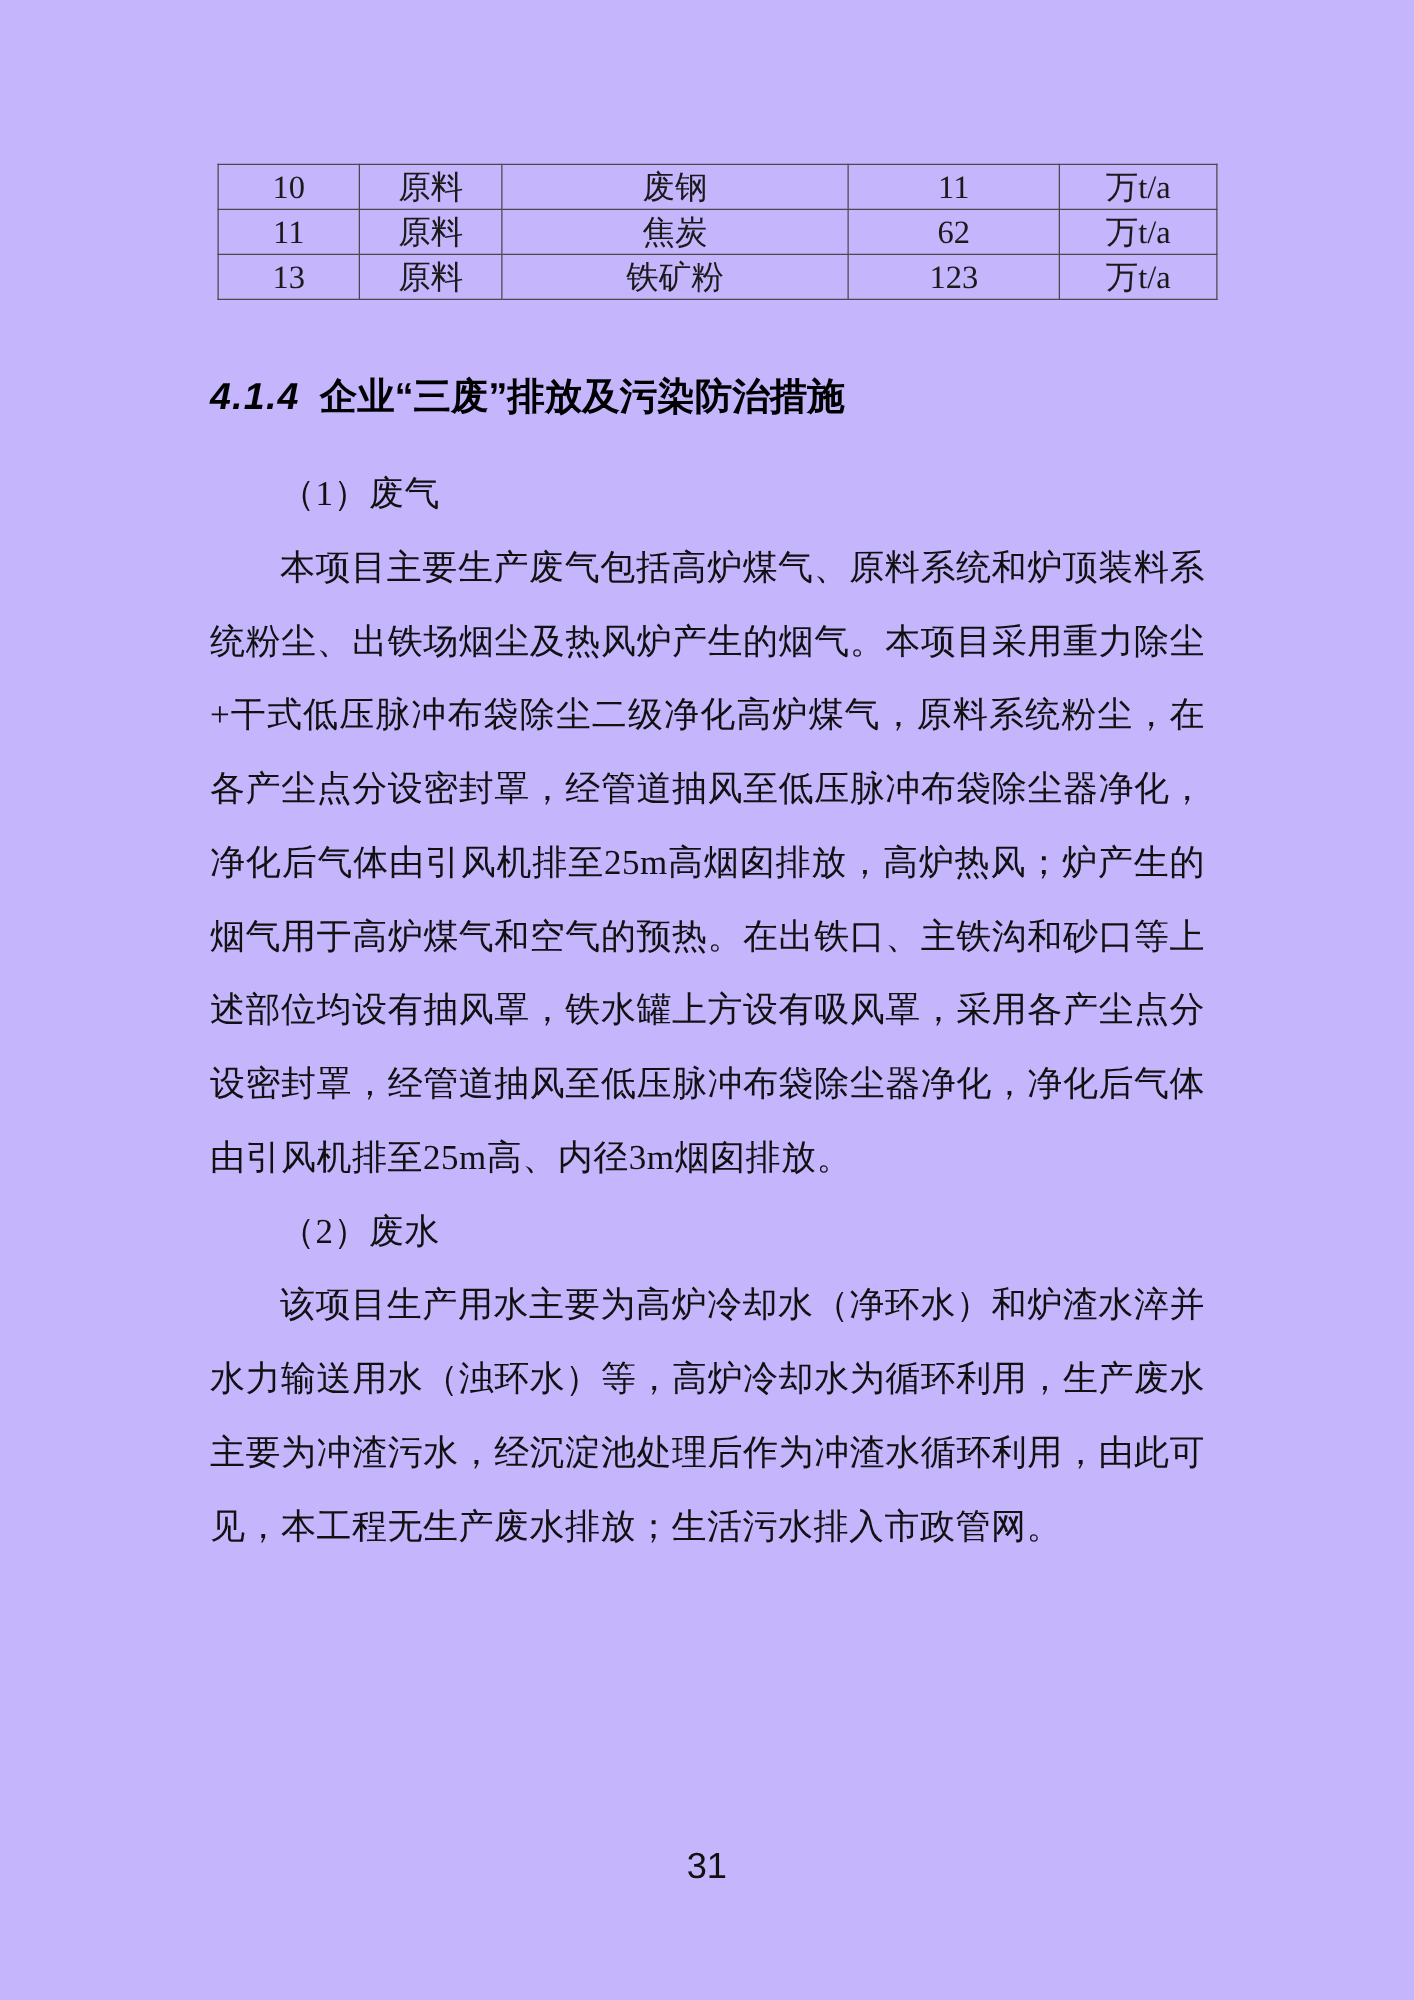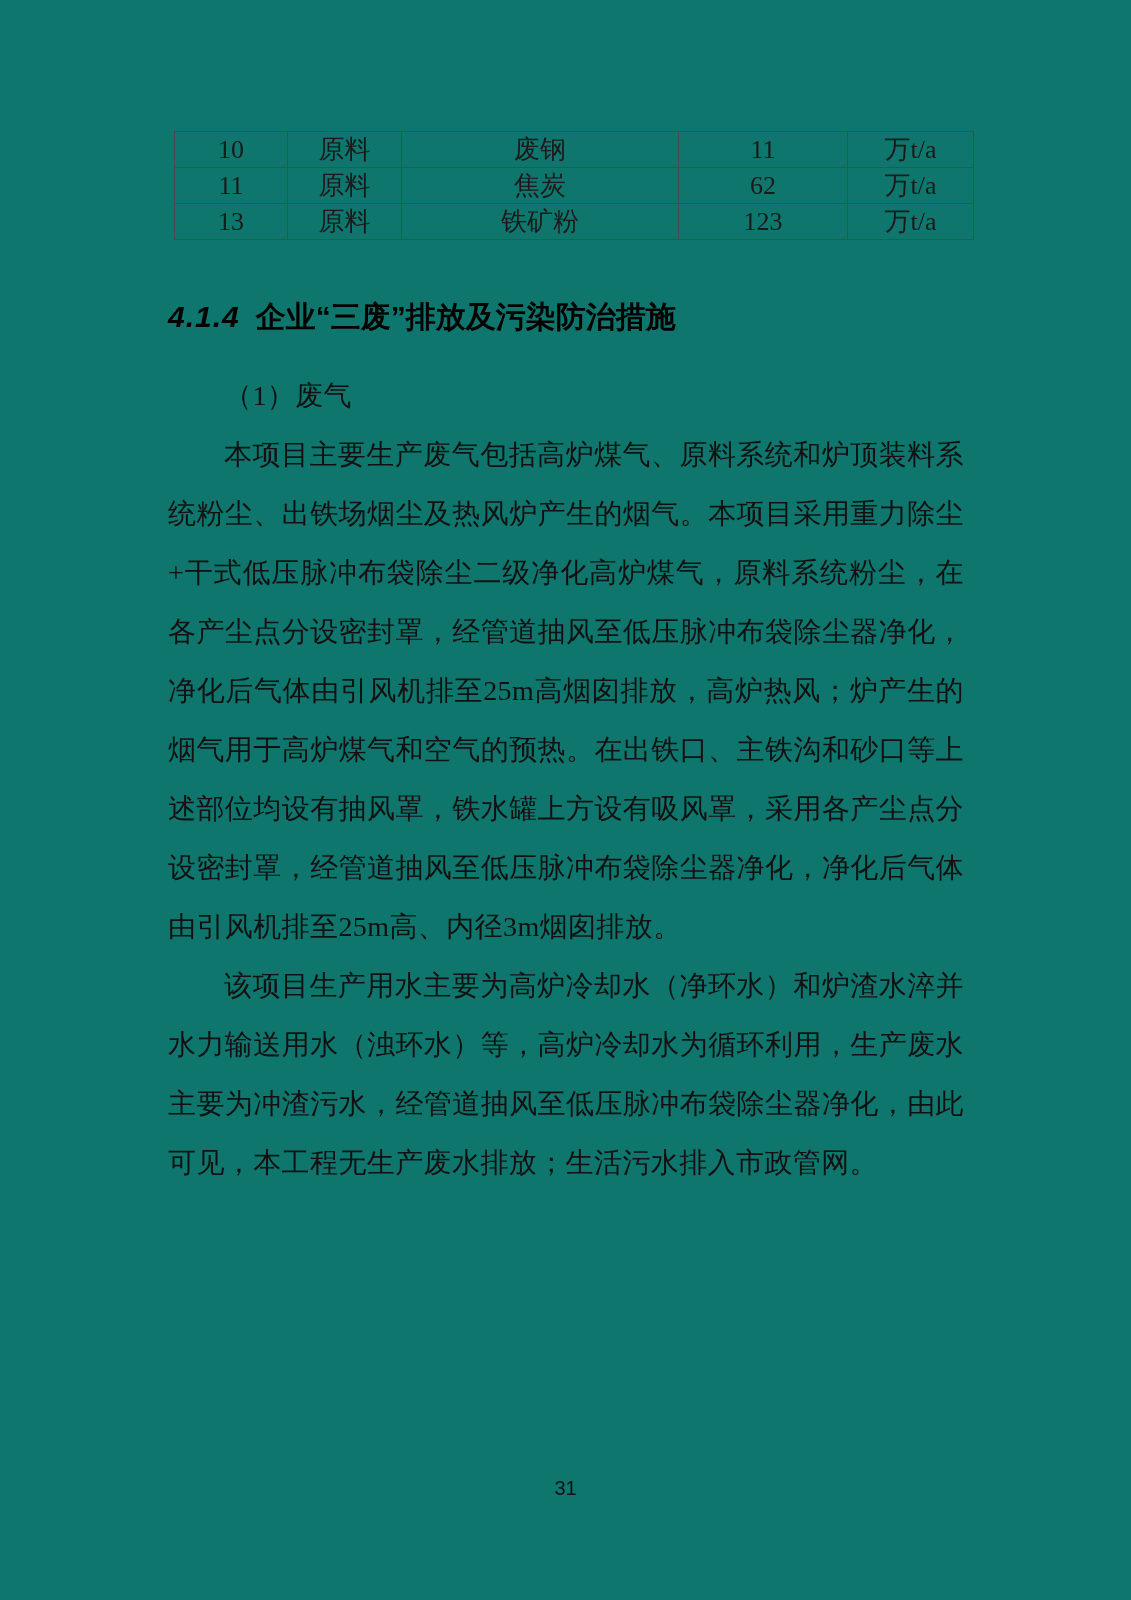--- a/index.html
+++ b/index.html
@@ -4,21 +4,21 @@
 <style>
   html, body {
     margin: 0;
     padding: 0;
     background: #ffffff;
   }
   .page {
     position: relative;
     width: 1131px;
     height: 1600px;
-    background: #0f766e;
+    background: #c4b5fd;
     overflow: hidden;
     color: #111111;
   }
 
   
   .materials-table {
     position: absolute;
     top: 131px;
     left: 174px;
     width: 799px;
@@ -80,21 +80,21 @@
   }
 
   
   .page-number {
     position: absolute;
     top: 1477px;
     left: 0;
     width: 100%;
     text-align: center;
     font-family: "Liberation Sans", "DejaVu Sans", sans-serif;
-    font-size: 20px;
+    font-size: 29px;
     color: #111111;
   }
 </style>
 </head>
 <body>
 
 <div class="page">
 
   <table class="materials-table">
     <colgroup>
@@ -128,19 +128,20 @@
         </tr>
       </tbody>
   </table>
 
   <h2 class="heading"><span class="heading-number">4.1.4</span><span>企业“三废”排放及污染防治措施</span></h2>
 
   <div class="body-text">
     <div>
         <p class="section-label">（1）废气</p>
         <p class="body-para">本项目主要生产废气包括高炉煤气、原料系统和炉顶装料系统粉尘、出铁场烟尘及热风炉产生的烟气。本项目采用重力除尘+干式低压脉冲布袋除尘二级净化高炉煤气，原料系统粉尘，在各产尘点分设密封罩，经管道抽风至低压脉冲布袋除尘器净化，净化后气体由引风机排至25m高烟囱排放，高炉热风；炉产生的烟气用于高炉煤气和空气的预热。在出铁口、主铁沟和砂口等上述部位均设有抽风罩，铁水罐上方设有吸风罩，采用各产尘点分设密封罩，经管道抽风至低压脉冲布袋除尘器净化，净化后气体由引风机排至25m高、内径3m烟囱排放。</p>
-        <p class="body-para">该项目生产用水主要为高炉冷却水（净环水）和炉渣水淬并水力输送用水（浊环水）等，高炉冷却水为循环利用，生产废水主要为冲渣污水，经管道抽风至低压脉冲布袋除尘器净化，由此可见，本工程无生产废水排放；生活污水排入市政管网。</p>
+        <p class="section-label">（2）废水</p>
+        <p class="body-para">该项目生产用水主要为高炉冷却水（净环水）和炉渣水淬并水力输送用水（浊环水）等，高炉冷却水为循环利用，生产废水主要为冲渣污水，经沉淀池处理后作为冲渣水循环利用，由此可见，本工程无生产废水排放；生活污水排入市政管网。</p>
       </div>
   </div>
 
   <div class="page-number">31</div>
 
 </div>
 
 </body></html>

